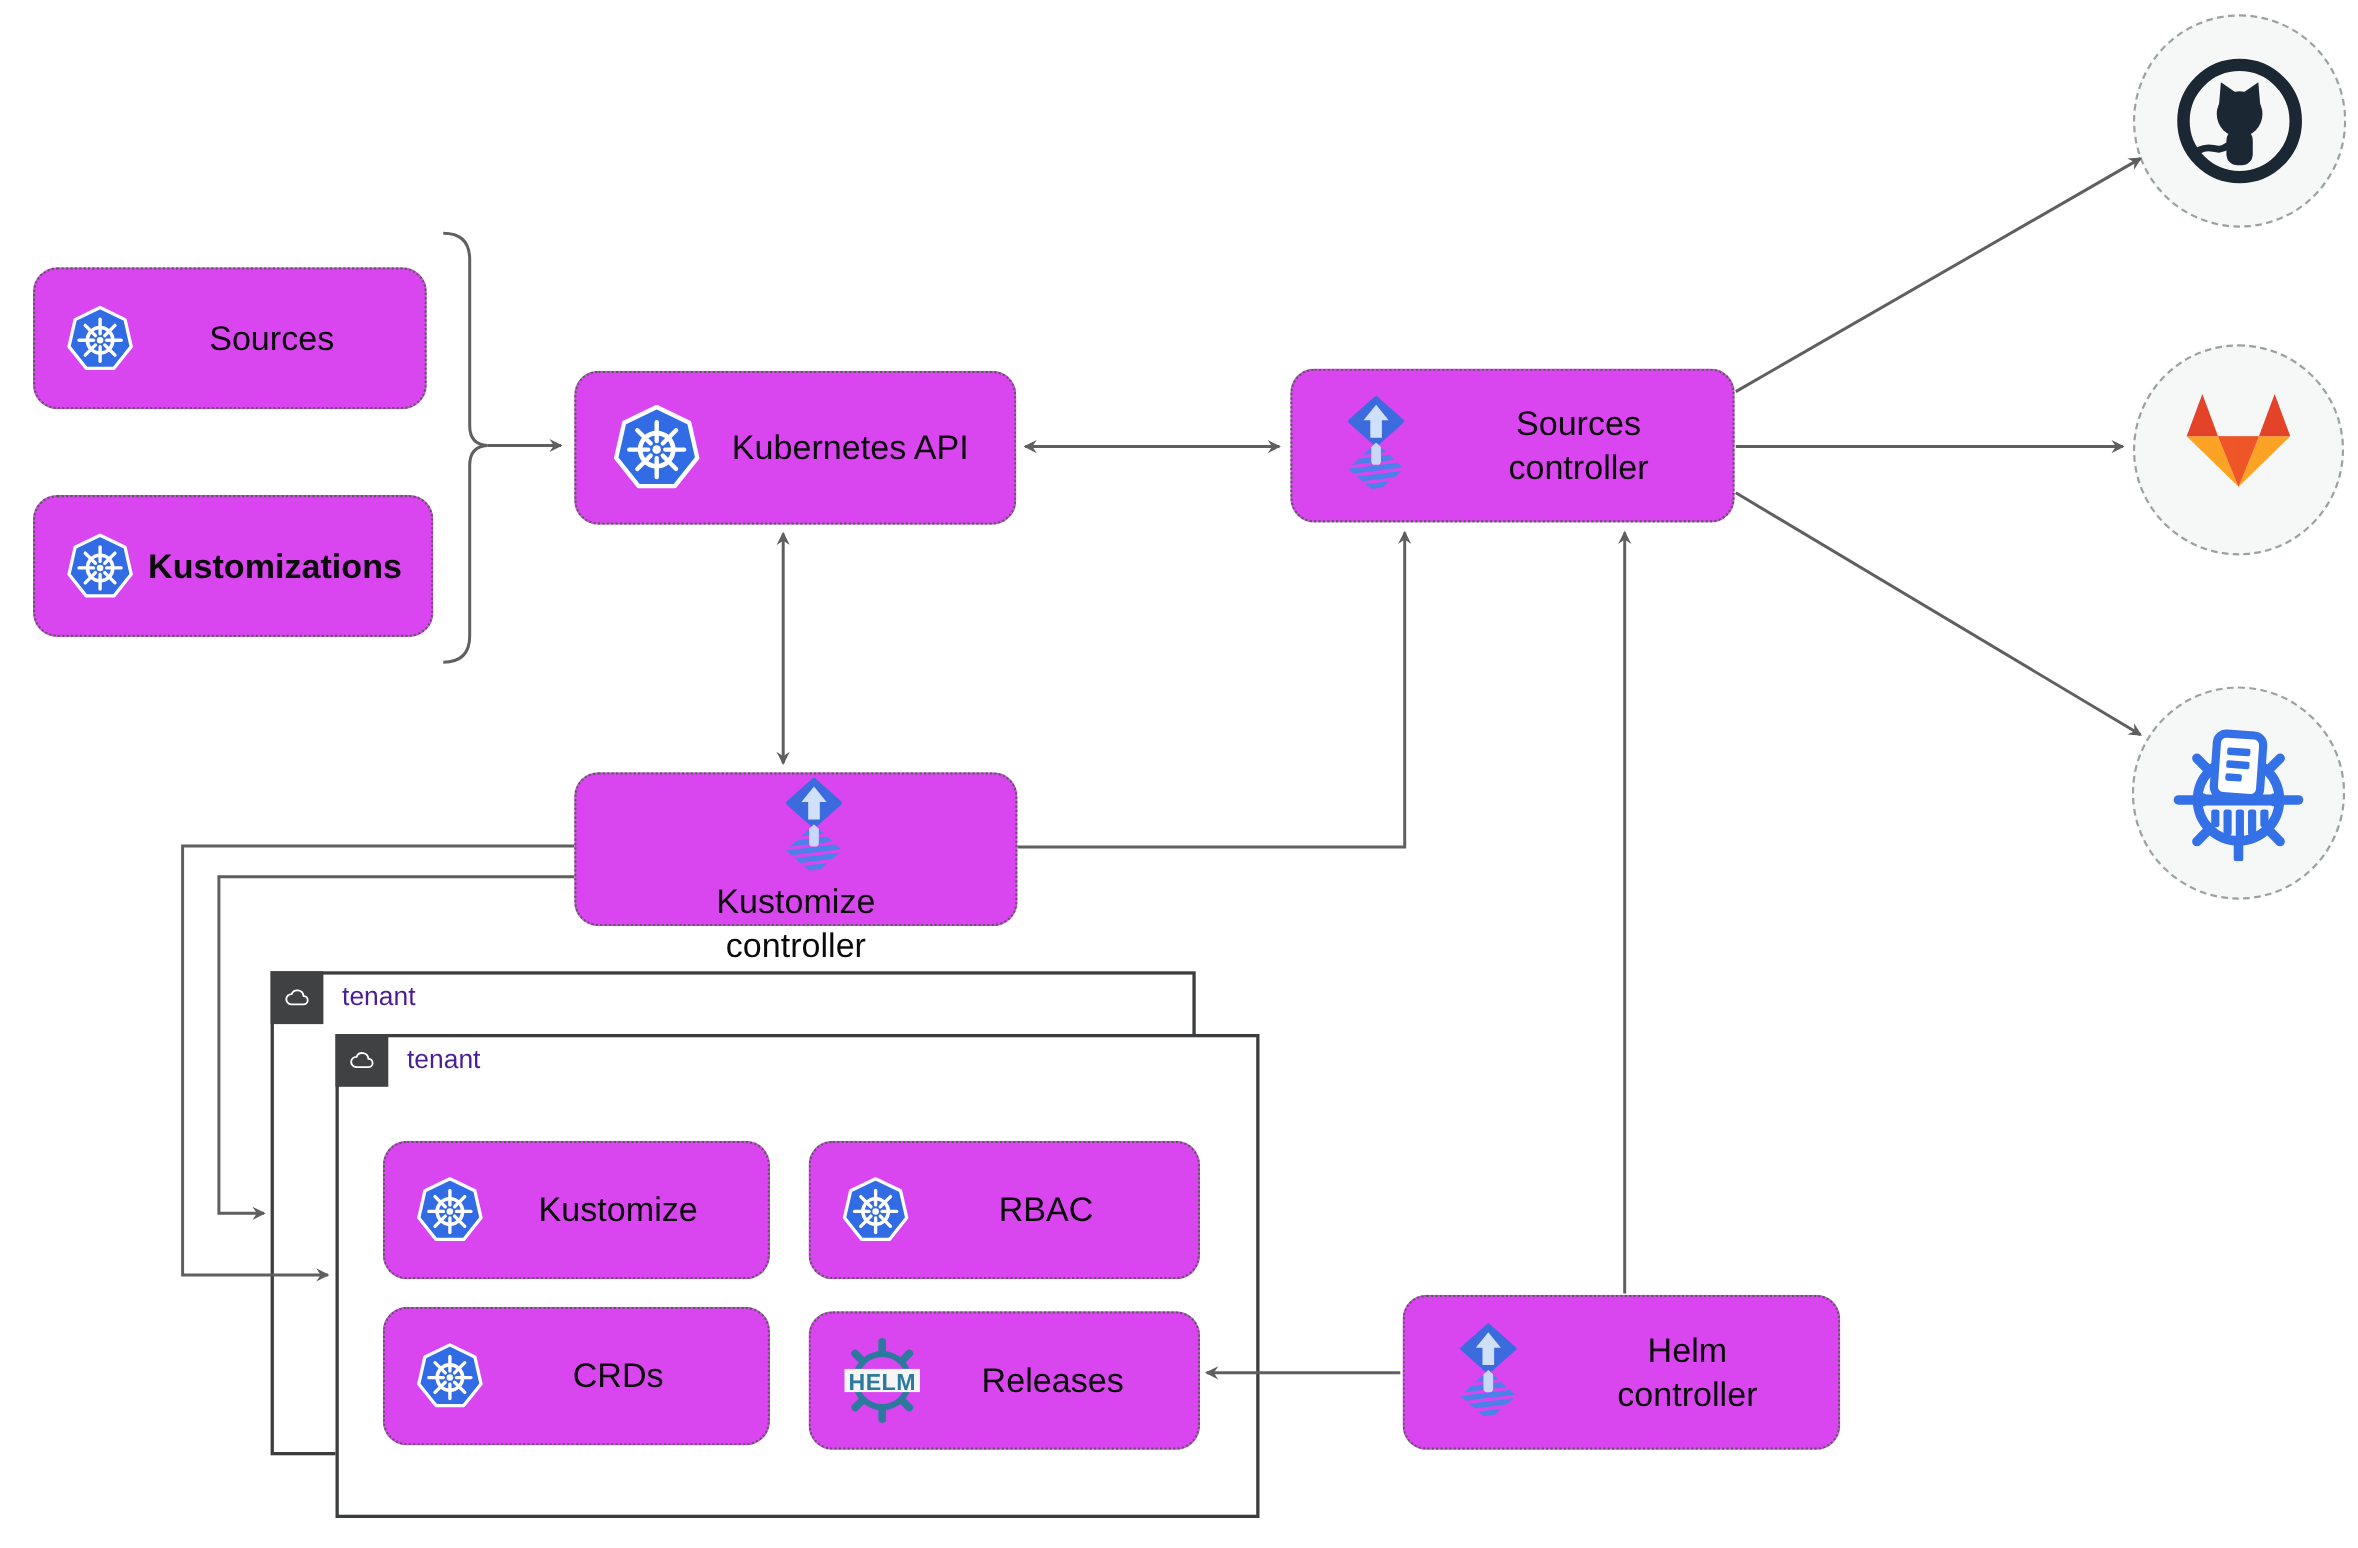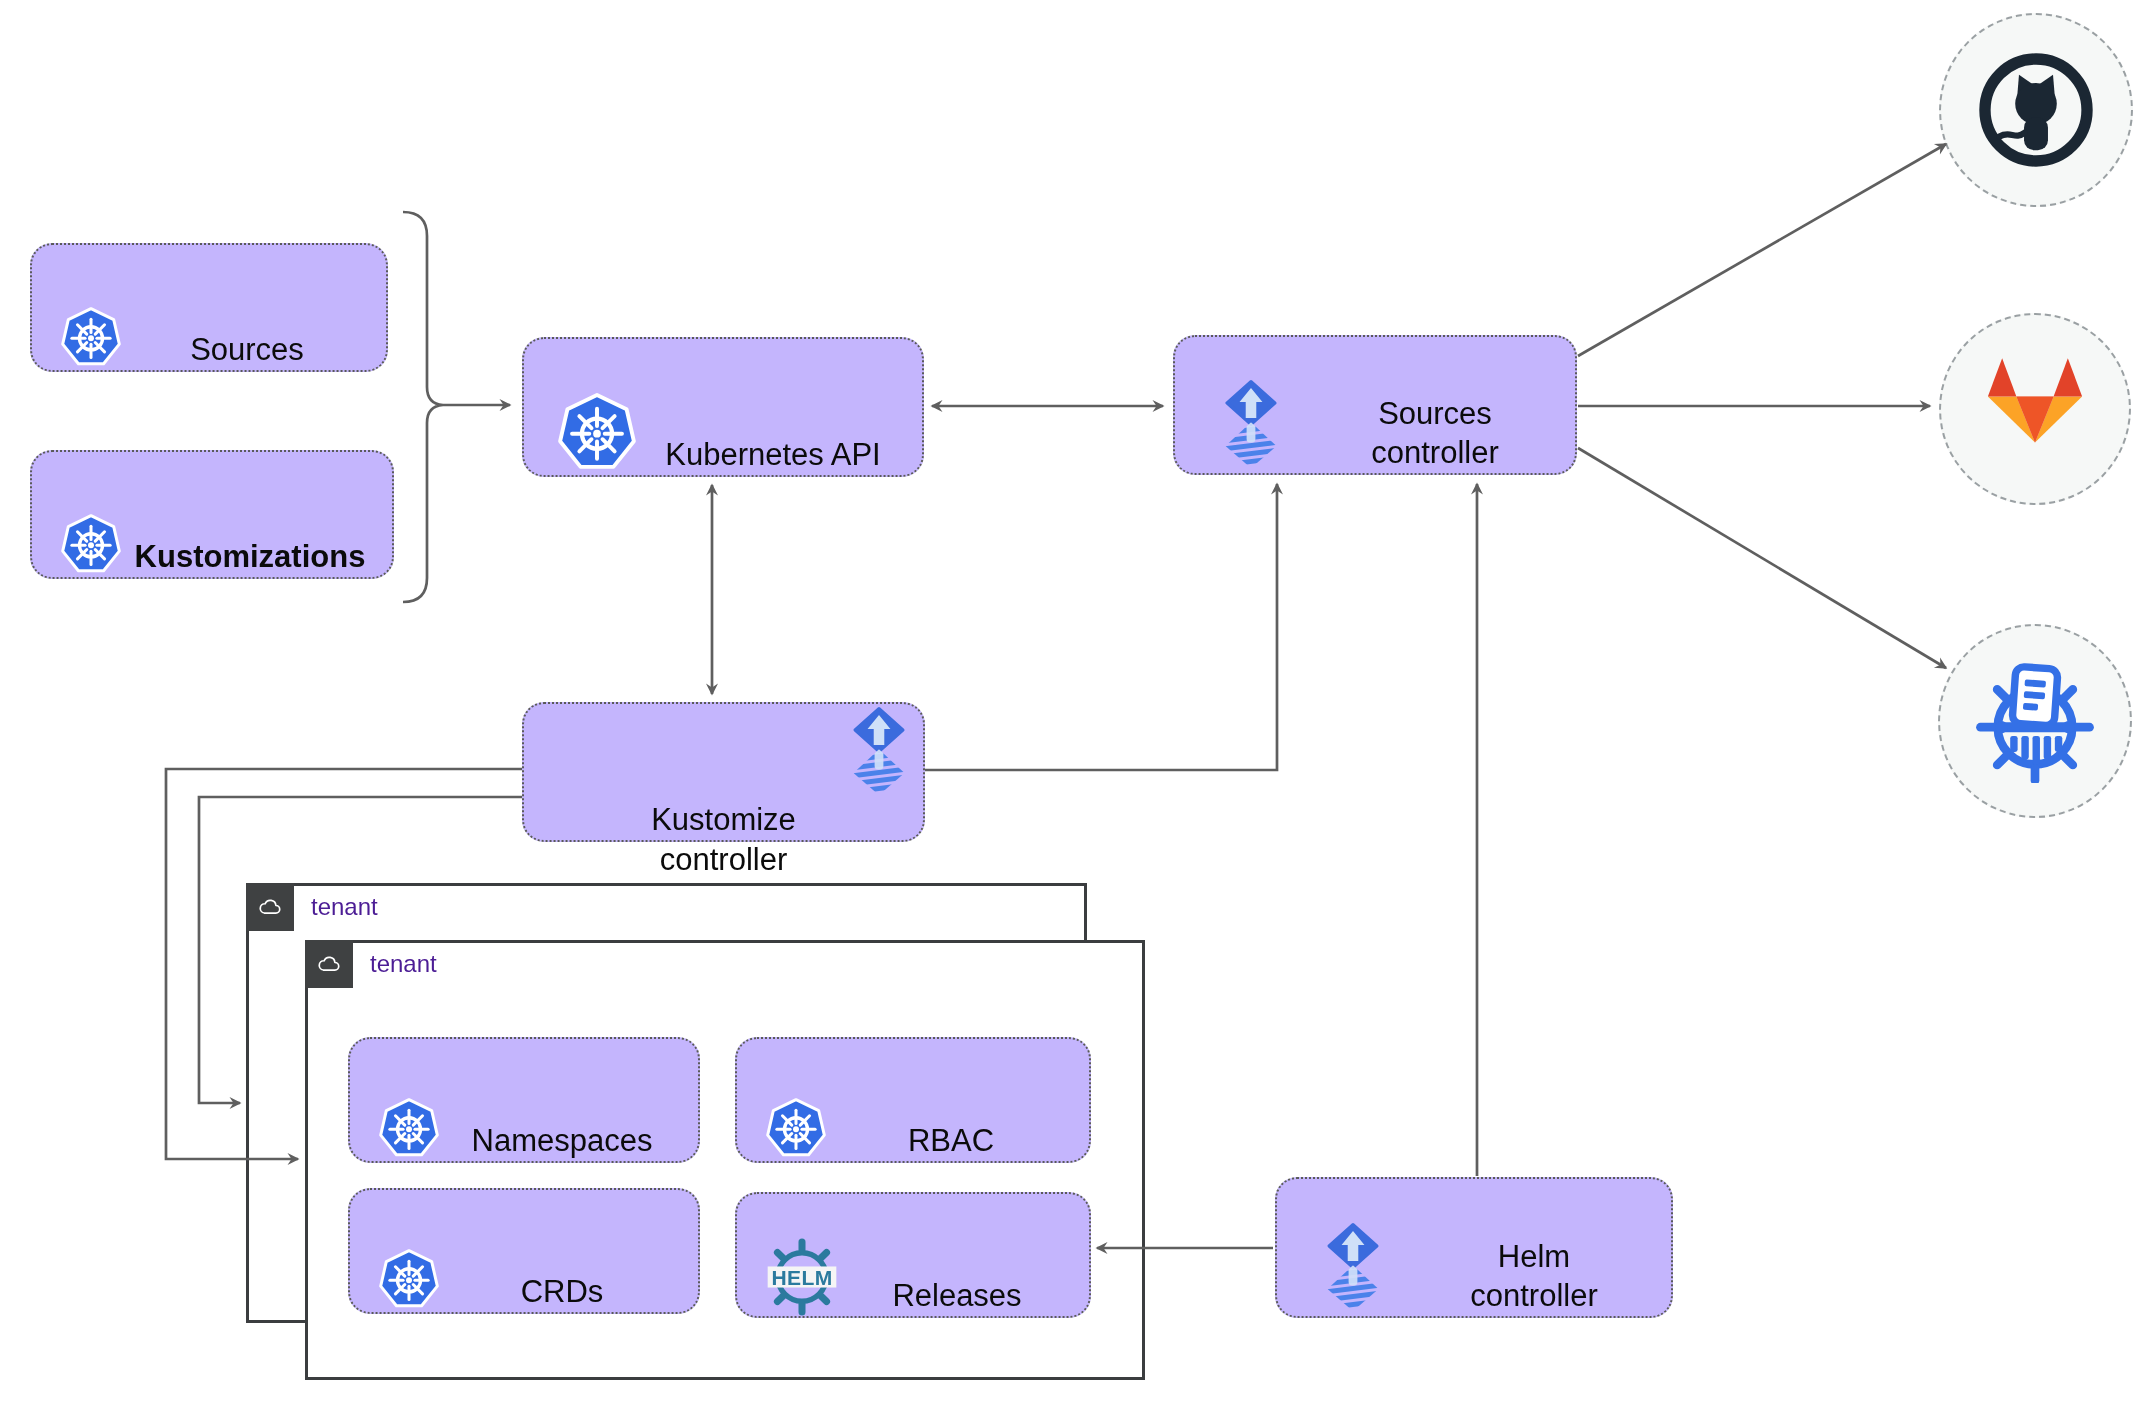--- a/index.html
+++ b/index.html
@@ -1,18 +1,18 @@
 <!DOCTYPE html>
 <html><head>
 <meta charset="utf-8">
 <style>
   html,body{margin:0;padding:0;background:#ffffff;}
   #canvas{position:relative;width:2144px;height:1407px;background:#ffffff;overflow:hidden;
           font-family:"Liberation Sans","DejaVu Sans",sans-serif;color:#0b0b0b;}
-  .node{position:absolute;display:flex;align-items:flex-end;background:#c4b5fd;
+  .node{position:absolute;display:flex;align-items:center;background:#d946ef;
         border:2.5px dotted #5a5a5a;border-radius:22px;box-sizing:border-box;}
   .node .ic{flex:0 0 auto;margin-left:26px;display:flex;align-items:center;}
   .node .lbl{flex:1;text-align:center;font-size:31px;line-height:1.28;color:#0b0b0b;
              padding-right:16px;}
   .node .lbl.wrap{max-width:196px;margin:0 auto;padding-right:0;}
   .tenant{position:absolute;background:#ffffff;border:3px solid #3b3d3f;box-sizing:border-box;}
   .tenant .tab{position:absolute;left:-3px;top:-3px;width:48px;height:48px;background:#3f4142;
                display:flex;align-items:center;justify-content:center;}
   .tenant .tlabel{position:absolute;left:62px;top:-3px;height:48px;line-height:48px;
                   font-size:24px;color:#4c1d95;}
@@ -147,21 +147,21 @@
         </svg>
     </div>
     <div class="tlabel">tenant</div>
 
     <div class="node" style="left:40px;top:94px;width:352px;height:126px;">
       <span class="ic">
         <svg width="66" height="66">
             <use href="#sym-k8s"></use>
           </svg>
         </span>
-      <span class="lbl">Namespaces</span>
+      <span class="lbl">Kustomize</span>
     </div>
     <div class="node" style="left:427px;top:94px;width:356px;height:126px;">
       <span class="ic">
         <svg width="66" height="66">
             <use href="#sym-k8s"></use>
           </svg>
         </span>
       <span class="lbl">RBAC</span>
     </div>
     <div class="node" style="left:40px;top:245px;width:352px;height:126px;">

